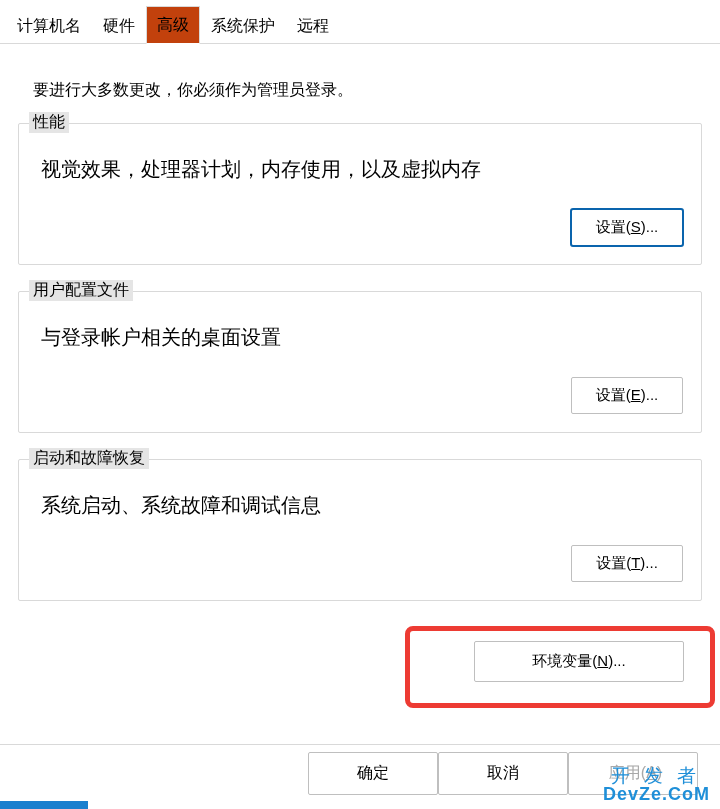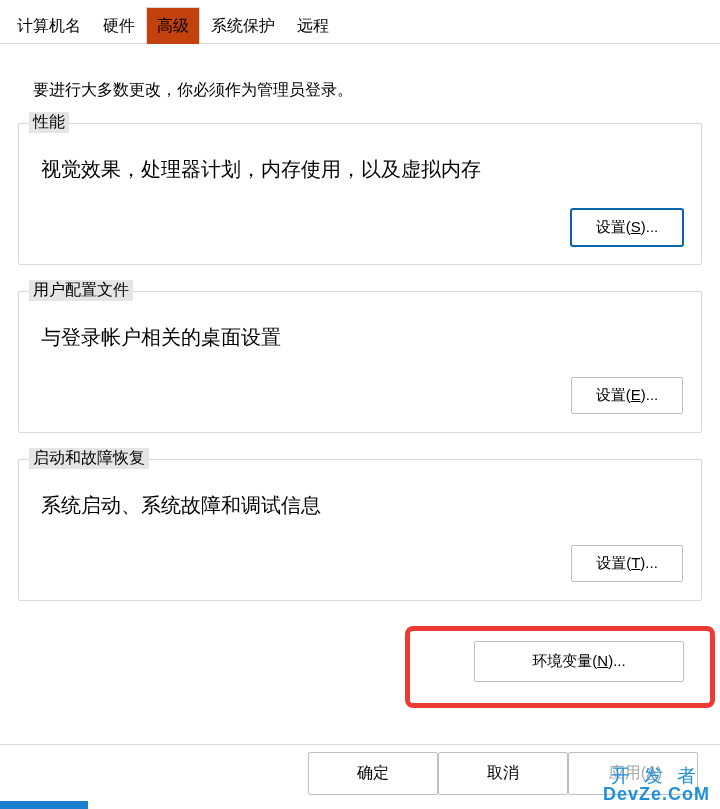--- a/index.html
+++ b/index.html
@@ -12,21 +12,21 @@
     font-size: 15px;
     background: #ffffff;
     color: #000;
     position: relative;
     overflow: hidden;
   }
 
   
   .tabs {
     display: flex;
-    align-items: center;
+    align-items: flex-end;
     padding: 6px 6px 0 6px;
     border-bottom: 1px solid #d9d9d9;
     height: 44px;
   }
   .tab {
     padding: 8px 10px 7px 10px;
     font-size: 16px;
     cursor: pointer;
     position: relative;
     top: 1px;

